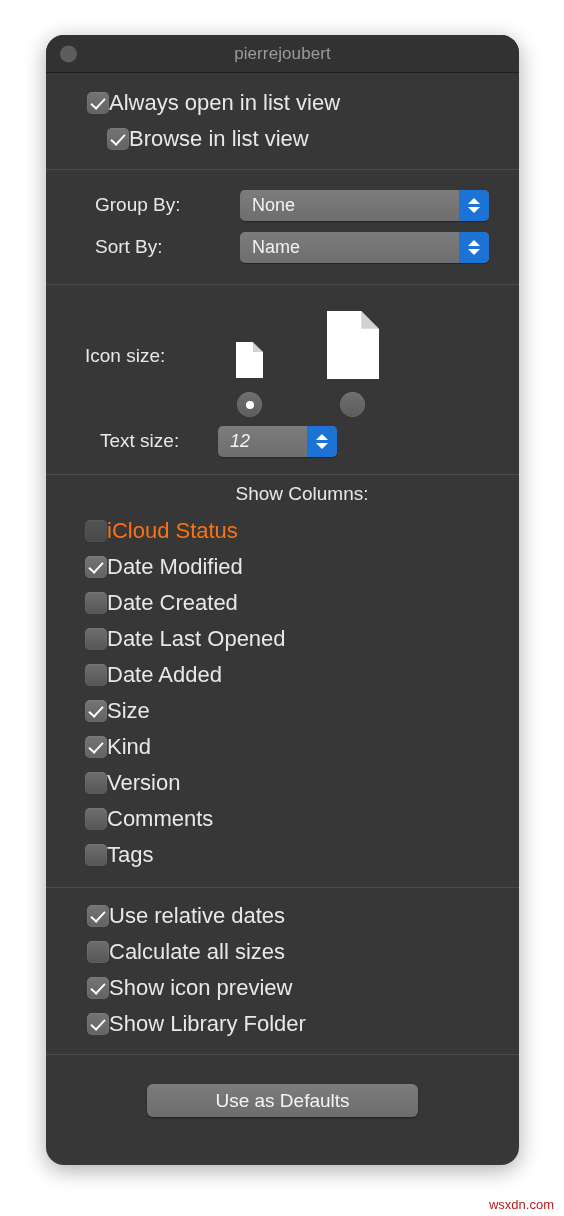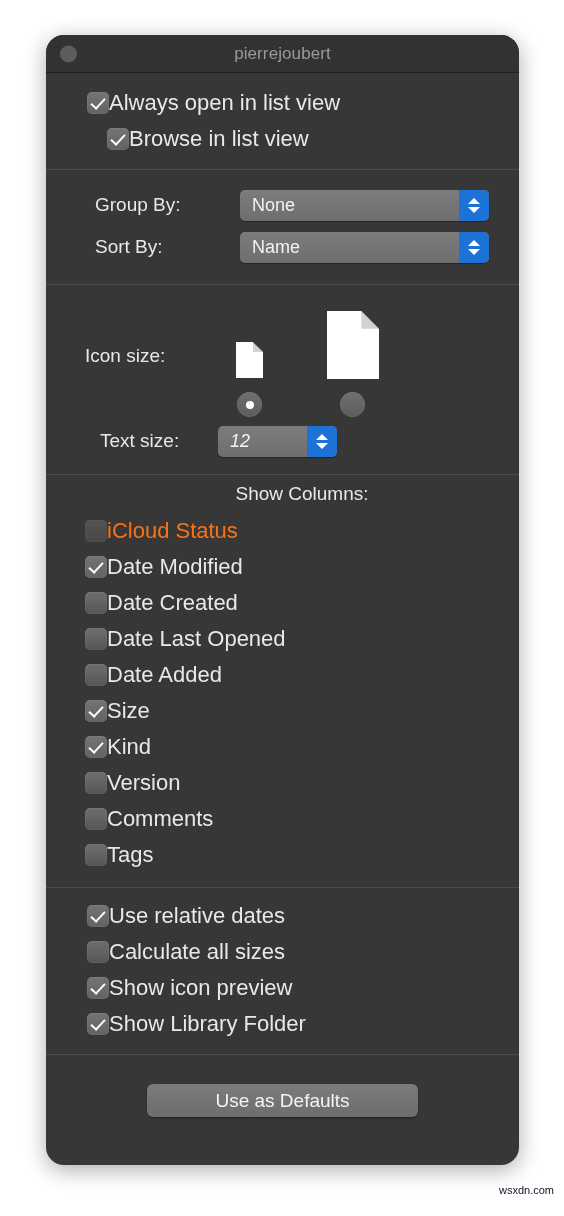--- a/index.html
+++ b/index.html
@@ -271,23 +271,23 @@
     font-family: "Liberation Sans", sans-serif;
     border: none;
     box-shadow: 0 1px 2px rgba(0,0,0,0.4);
     cursor: pointer;
   }
 
   
   #watermark {
     position: absolute;
     right: 10px;
-    bottom: 20px;
-    font-size: 11px;
-    color: #0f172a;
+    bottom: 4px;
+    font-size: 13px;
+    color: #b91c1c;
     font-family: "Liberation Sans", sans-serif;
   }
 </style>
 </head>
 <body>
 
 <div id="window">
 
   <div id="titlebar">
     <div id="close-btn"></div>

